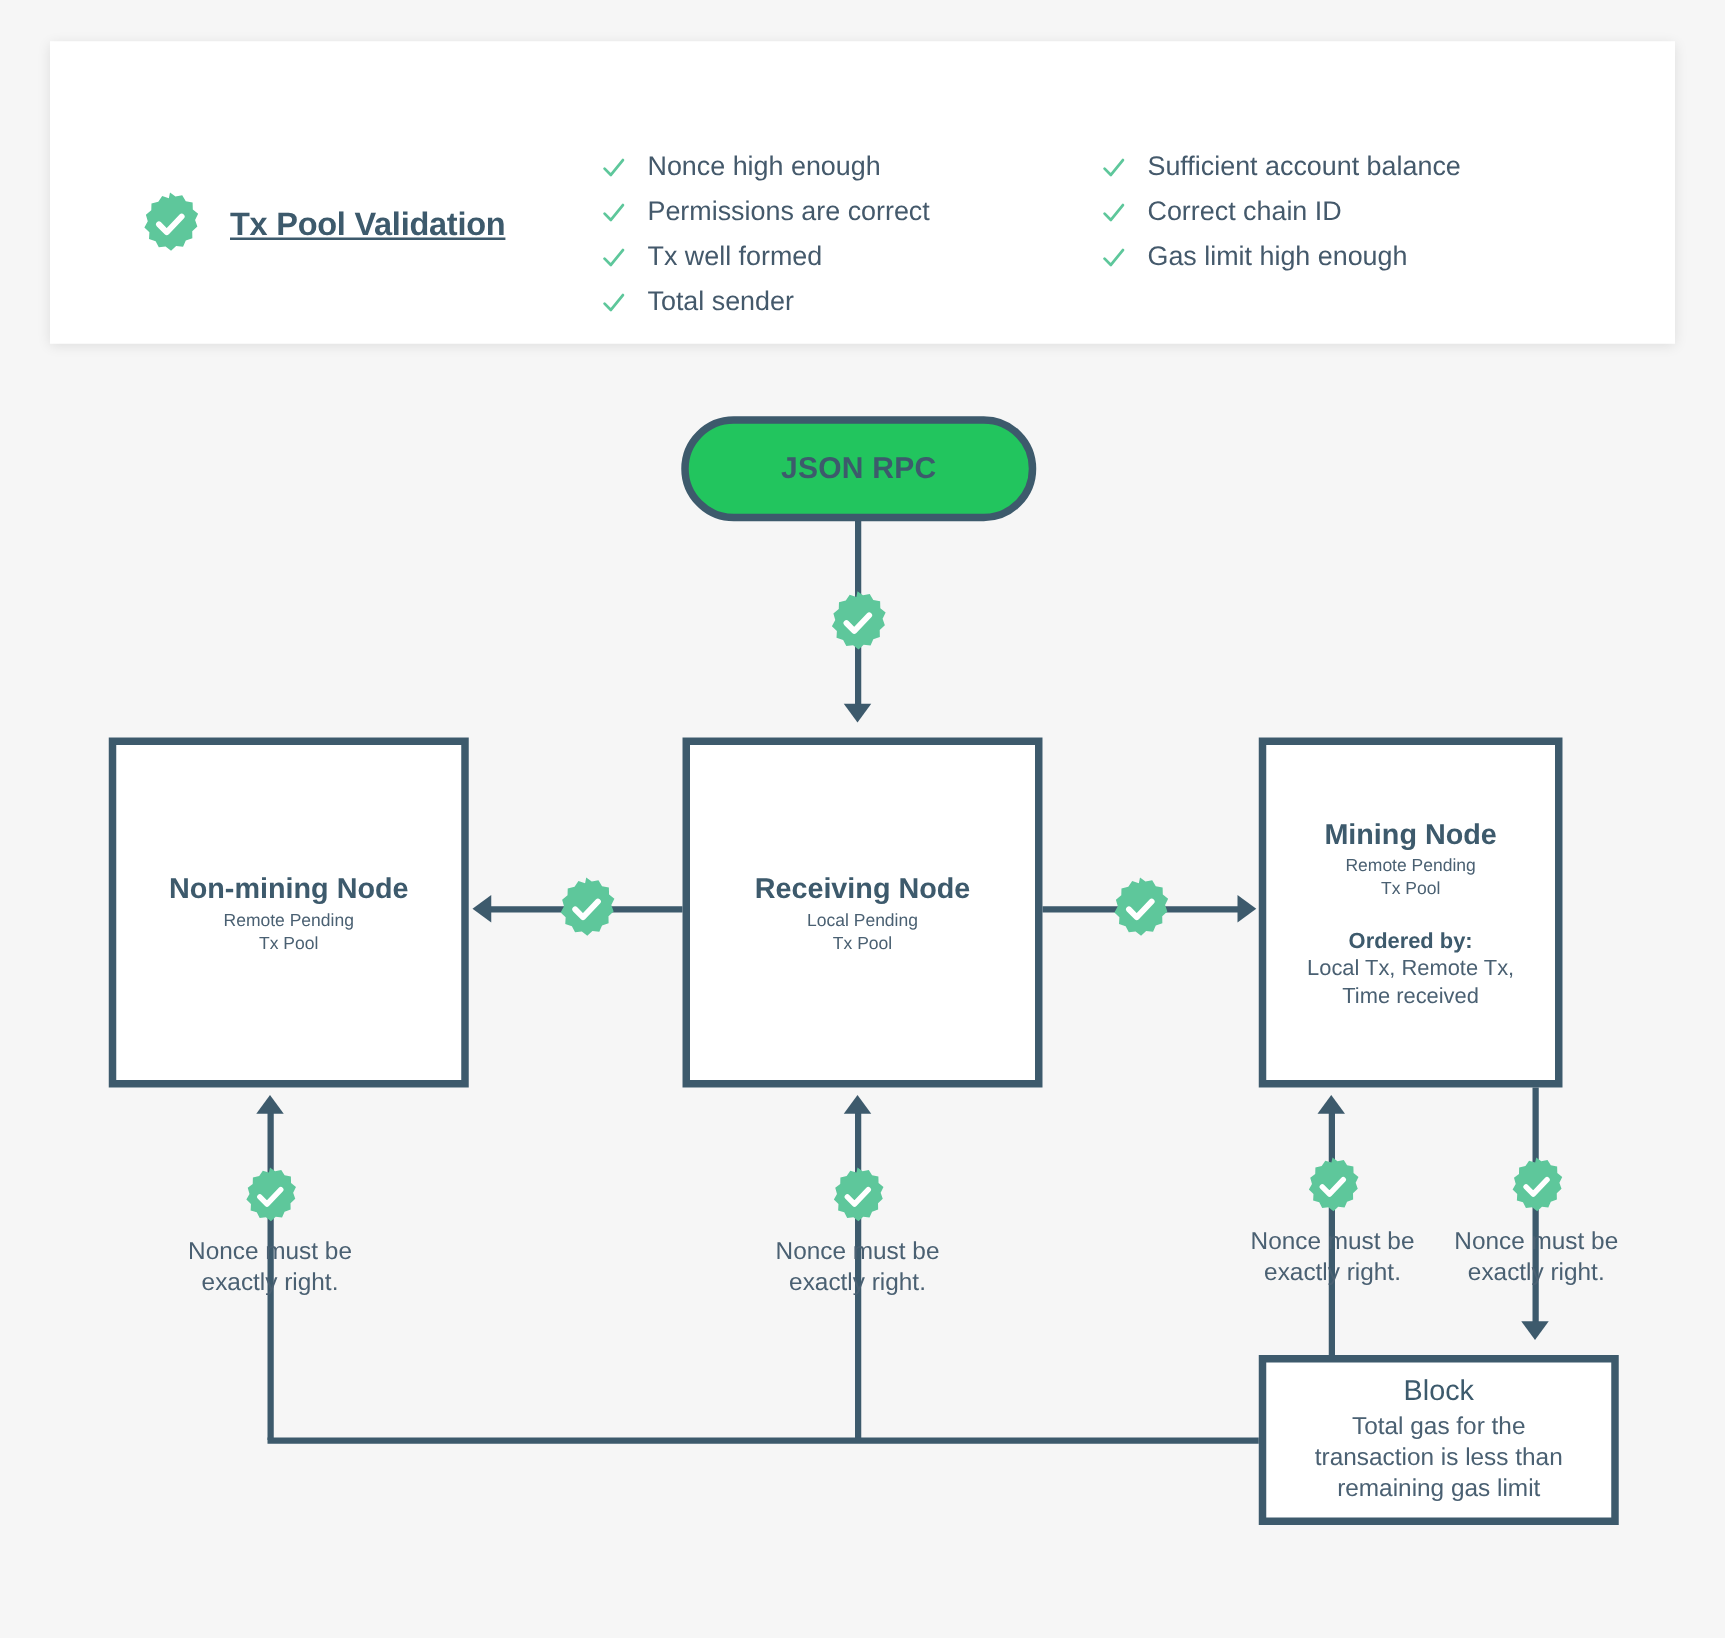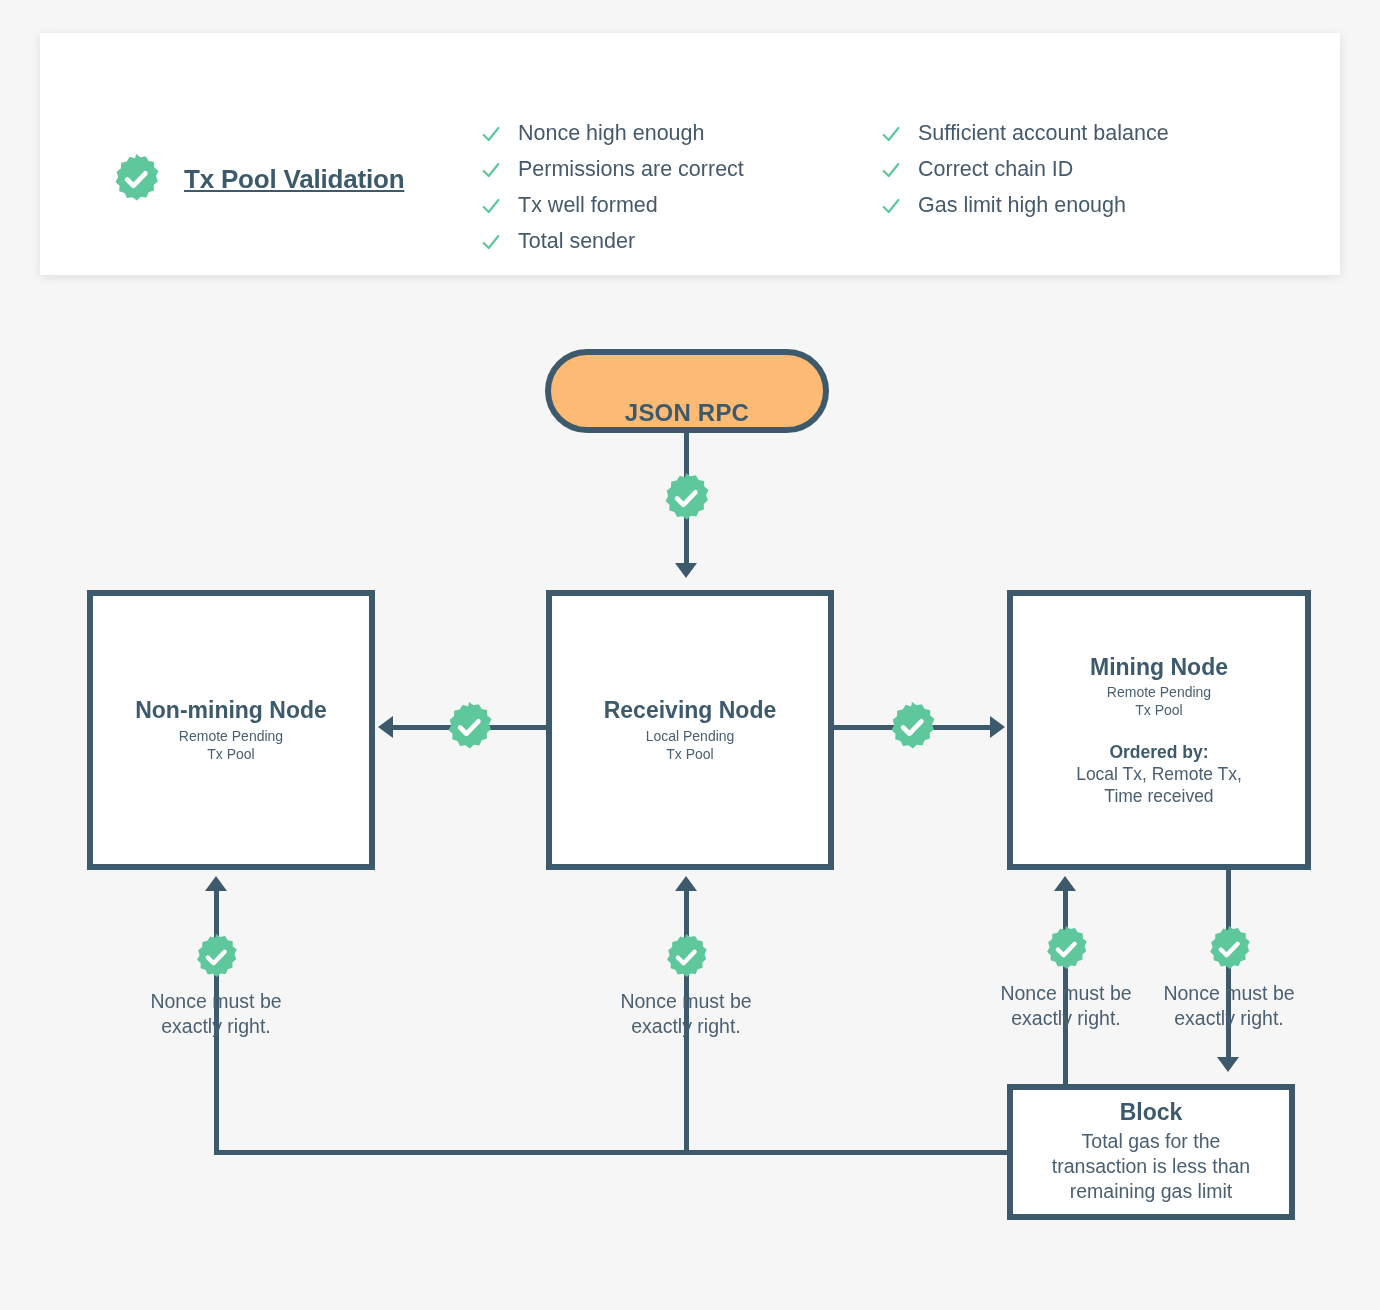--- a/index.html
+++ b/index.html
@@ -107,27 +107,26 @@
     border-top: 11px solid transparent;
     border-bottom: 11px solid transparent;
     border-left: 15px solid #3d5a6c;
   }
 
   .badge-abs { position: absolute; }
 
   
   .pill {
     position: absolute;
-    background: #fdba74;
+    background: #22c55e;
     border: 6px solid #3d5a6c;
     border-radius: 48px;
     display: flex;
-    align-items: flex-end;
+    align-items: center;
     justify-content: center;
-    margin-top: 16px;
   }
   .pill-label {
     font-size: 24px;
     font-weight: bold;
     color: #3d5a6c;
     letter-spacing: 0.2px;
   }
 
   .node-box {
     position: absolute;
@@ -174,21 +173,21 @@
     border: 6px solid #3d5a6c;
     display: flex;
     flex-direction: column;
     align-items: center;
     justify-content: center;
     text-align: center;
     padding: 6px 12px;
   }
   .block-title {
     font-size: 23px;
-    font-weight: bold;
+    font-weight: normal;
     color: #3d5a6c;
     line-height: 1.2;
   }
   .block-sub {
     font-size: 19.5px;
     color: #4a6072;
     line-height: 1.3;
     margin-top: 2px;
     white-space: pre-line;
   }
@@ -386,21 +385,21 @@
     <span class="node-sub">Remote Pending
 Tx Pool</span>
   </div>
 
   <div class="node-box" style="left:546px; top:590px; width:288px; height:280px;">
     <span class="node-title">Receiving Node</span>
     <span class="node-sub">Local Pending
 Tx Pool</span>
   </div>
 
-  <div class="node-box" style="left:1007px; top:590px; width:304px; height:280px;">
+  <div class="node-box" style="left:1007px; top:590px; width:243px; height:280px;">
     <span class="node-title">Mining Node</span>
     <span class="node-sub">Remote Pending
 Tx Pool</span>
     <span class="node-extra-title">Ordered by:</span>
     <span class="node-extra-sub">Local Tx, Remote Tx,
 Time received</span>
   </div>
 
   <div class="block-box" style="left:1007px; top:1084px; width:288px; height:136px;">
     <span class="block-title">Block</span>

